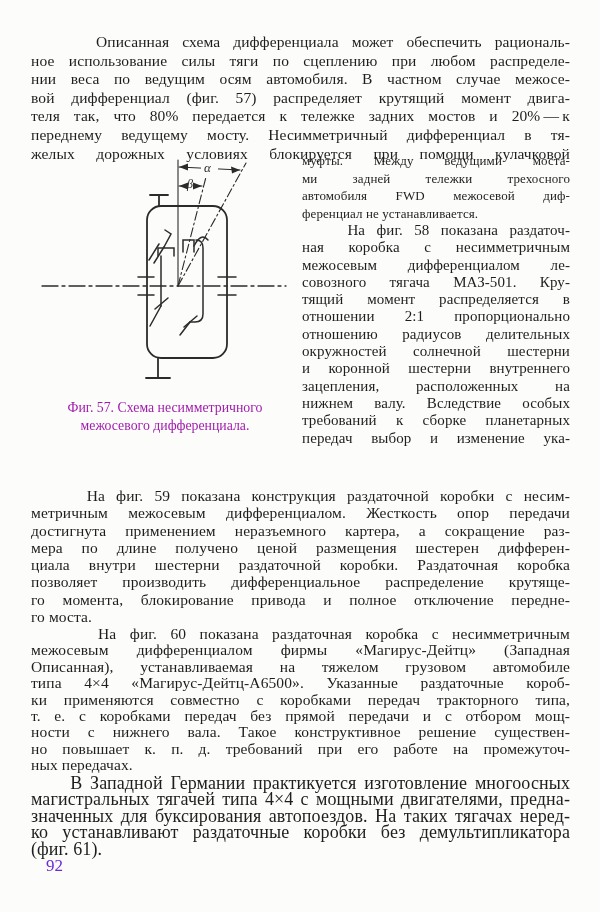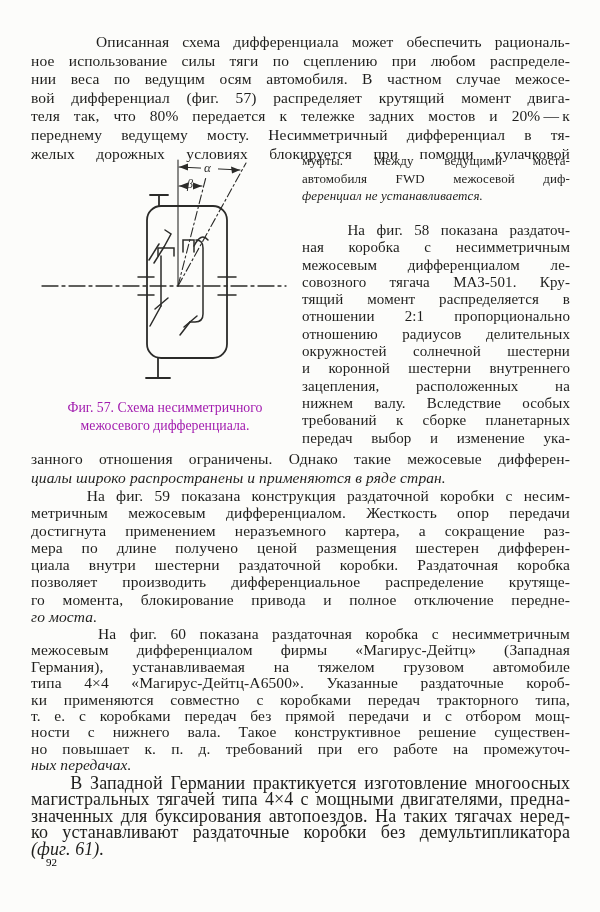--- a/index.html
+++ b/index.html
@@ -11,36 +11,36 @@
     font-family:"Liberation Serif", serif;
     color:#1e1e1c;
   }
   .tblock{position:absolute;}
   .tline{
     text-align:justify;
     text-align-last:justify;
     white-space:normal;
     letter-spacing:0.1px;
   }
-  .j-last-left .tline:last-child{text-align-last:left;font-style:italic;}
+  .j-last-left .tline:last-child{text-align-last:left;}
   .para1{left:31px;top:33px;width:539px;font-size:15.5px;line-height:18.6px;}
   .col-a{left:302px;top:152px;width:268px;font-size:13px;line-height:17.5px;}
   .col-b{left:302px;top:222px;width:268px;font-size:15px;line-height:17.3px;}
   .p2end{left:31px;top:450px;width:539px;font-size:15.5px;line-height:18.6px;}
   .para3{left:31px;top:487px;width:539px;font-size:15.5px;line-height:17.3px;}
   .para4{left:31px;top:626px;width:539px;font-size:15.5px;line-height:16.4px;}
   .para5{left:31px;top:775px;width:539px;font-size:18px;line-height:16.4px;}
   .figwrap{position:absolute;left:38px;top:156px;width:252px;height:246px;}
   .caption{
     position:absolute;left:40px;top:399px;width:250px;
     text-align:center;font-size:13.8px;line-height:18px;color:#a21caf;
   }
   .pagenum{
     position:absolute;left:46px;top:856px;
-    font-size:11px;color:#000000;
+    font-size:17px;color:#6d28d9;
   }
   svg .ln{stroke:#2b2b29;fill:none;stroke-linecap:round;}
   svg text{fill:#2b2b29;font-family:"Liberation Serif",serif;font-style:italic;}
 </style>
 </head>
 <body>
 
 <div class="page">
 
   <div class="tblock para1">
@@ -117,60 +117,57 @@
     </svg>
   </div>
 
   <div class="caption">
     <div>Фиг. 57. Схема несимметричного</div>
     <div>межосевого дифференциала.</div>
   </div>
 
   <div class="tblock col-a j-last-left">
       <div class="tline">муфты. Между ведущими моста-</div>
+      <div class="tline">ми задней тележки трехосного</div>
       <div class="tline">автомобиля FWD межосевой диф-</div>
       <div class="tline">ференциал не устанавливается.</div>
     </div>
 
   <div class="tblock col-b">
       <div class="tline">&nbsp;&nbsp;&nbsp;&nbsp;На фиг. 58 показана раздаточ-</div>
       <div class="tline">ная коробка с несимметричным</div>
       <div class="tline">межосевым дифференциалом ле-</div>
       <div class="tline">совозного тягача МАЗ-501. Кру-</div>
       <div class="tline">тящий момент распределяется в</div>
       <div class="tline">отношении 2:1 пропорционально</div>
       <div class="tline">отношению радиусов делительных</div>
       <div class="tline">окружностей солнечной шестерни</div>
       <div class="tline">и коронной шестерни внутреннего</div>
       <div class="tline">зацепления, расположенных на</div>
       <div class="tline">нижнем валу. Вследствие особых</div>
       <div class="tline">требований к сборке планетарных</div>
       <div class="tline">передач выбор и изменение ука-</div>
     </div>
 
-  <div class="tblock p2end j-last-left">
-      <div class="tline">занного отношения ограничены. Однако такие межосевые дифферен-</div>
-      <div class="tline">циалы широко распространены и применяются в ряде стран.</div>
-    </div>
 
   <div class="tblock para3 j-last-left">
       <div class="tline">&nbsp;&nbsp;&nbsp;&nbsp;&nbsp;На фиг. 59 показана конструкция раздаточной коробки с несим-</div>
       <div class="tline">метричным межосевым дифференциалом. Жесткость опор передачи</div>
       <div class="tline">достигнута применением неразъемного картера, а сокращение раз-</div>
       <div class="tline">мера по длине получено ценой размещения шестерен дифферен-</div>
       <div class="tline">циала внутри шестерни раздаточной коробки. Раздаточная коробка</div>
       <div class="tline">позволяет производить дифференциальное распределение крутяще-</div>
       <div class="tline">го момента, блокирование привода и полное отключение передне-</div>
       <div class="tline">го моста.</div>
     </div>
 
   <div class="tblock para4 j-last-left">
       <div class="tline">&nbsp;&nbsp;&nbsp;&nbsp;&nbsp;На фиг. 60 показана раздаточная коробка с несимметричным</div>
       <div class="tline">межосевым дифференциалом фирмы «Магирус-Дейтц» (Западная</div>
-      <div class="tline">Германия), устанавливаемая на тяжелом грузовом автомобиле</div>
+      <div class="tline">Описанная), устанавливаемая на тяжелом грузовом автомобиле</div>
       <div class="tline">типа 4×4 «Магирус-Дейтц-А6500». Указанные раздаточные короб-</div>
       <div class="tline">ки применяются совместно с коробками передач тракторного типа,</div>
       <div class="tline">т. е. с коробками передач без прямой передачи и с отбором мощ-</div>
       <div class="tline">ности с нижнего вала. Такое конструктивное решение существен-</div>
       <div class="tline">но повышает к. п. д. требований при его работе на промежуточ-</div>
       <div class="tline">ных передачах.</div>
     </div>
 
   <div class="tblock para5 j-last-left">
       <div class="tline">&nbsp;&nbsp;&nbsp;&nbsp;&nbsp;В Западной Германии практикуется изготовление многоосных</div>

